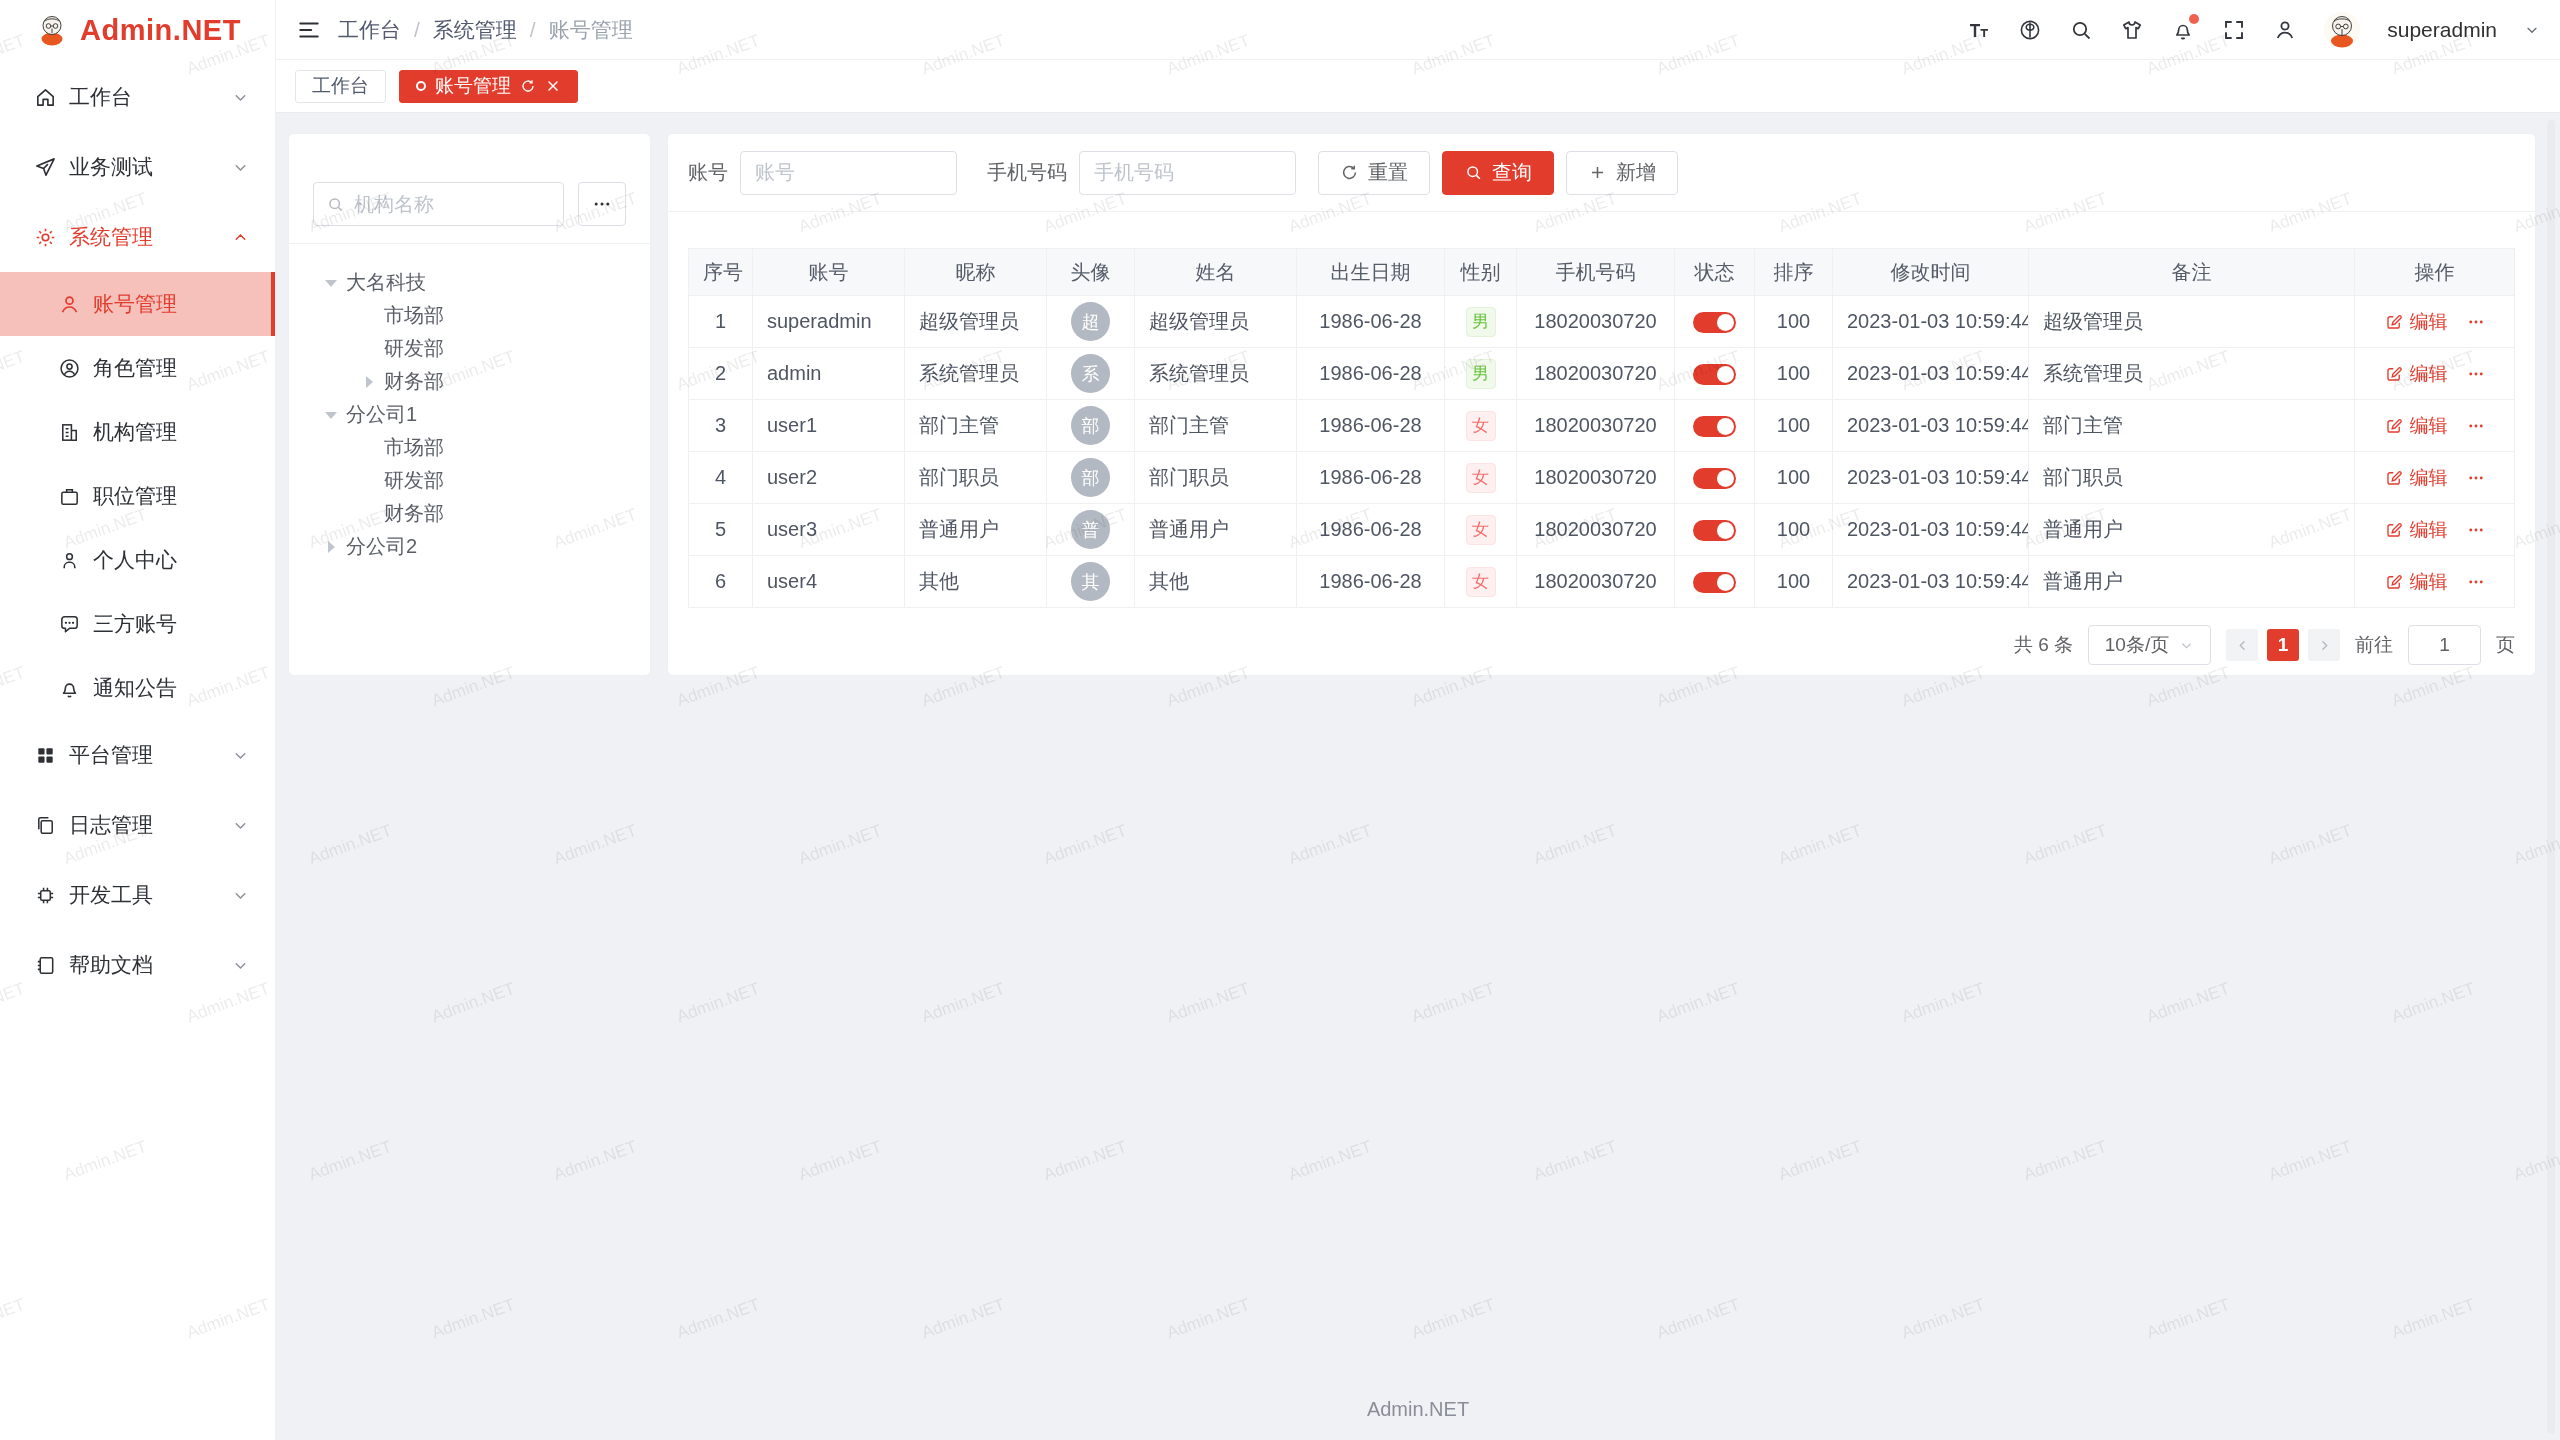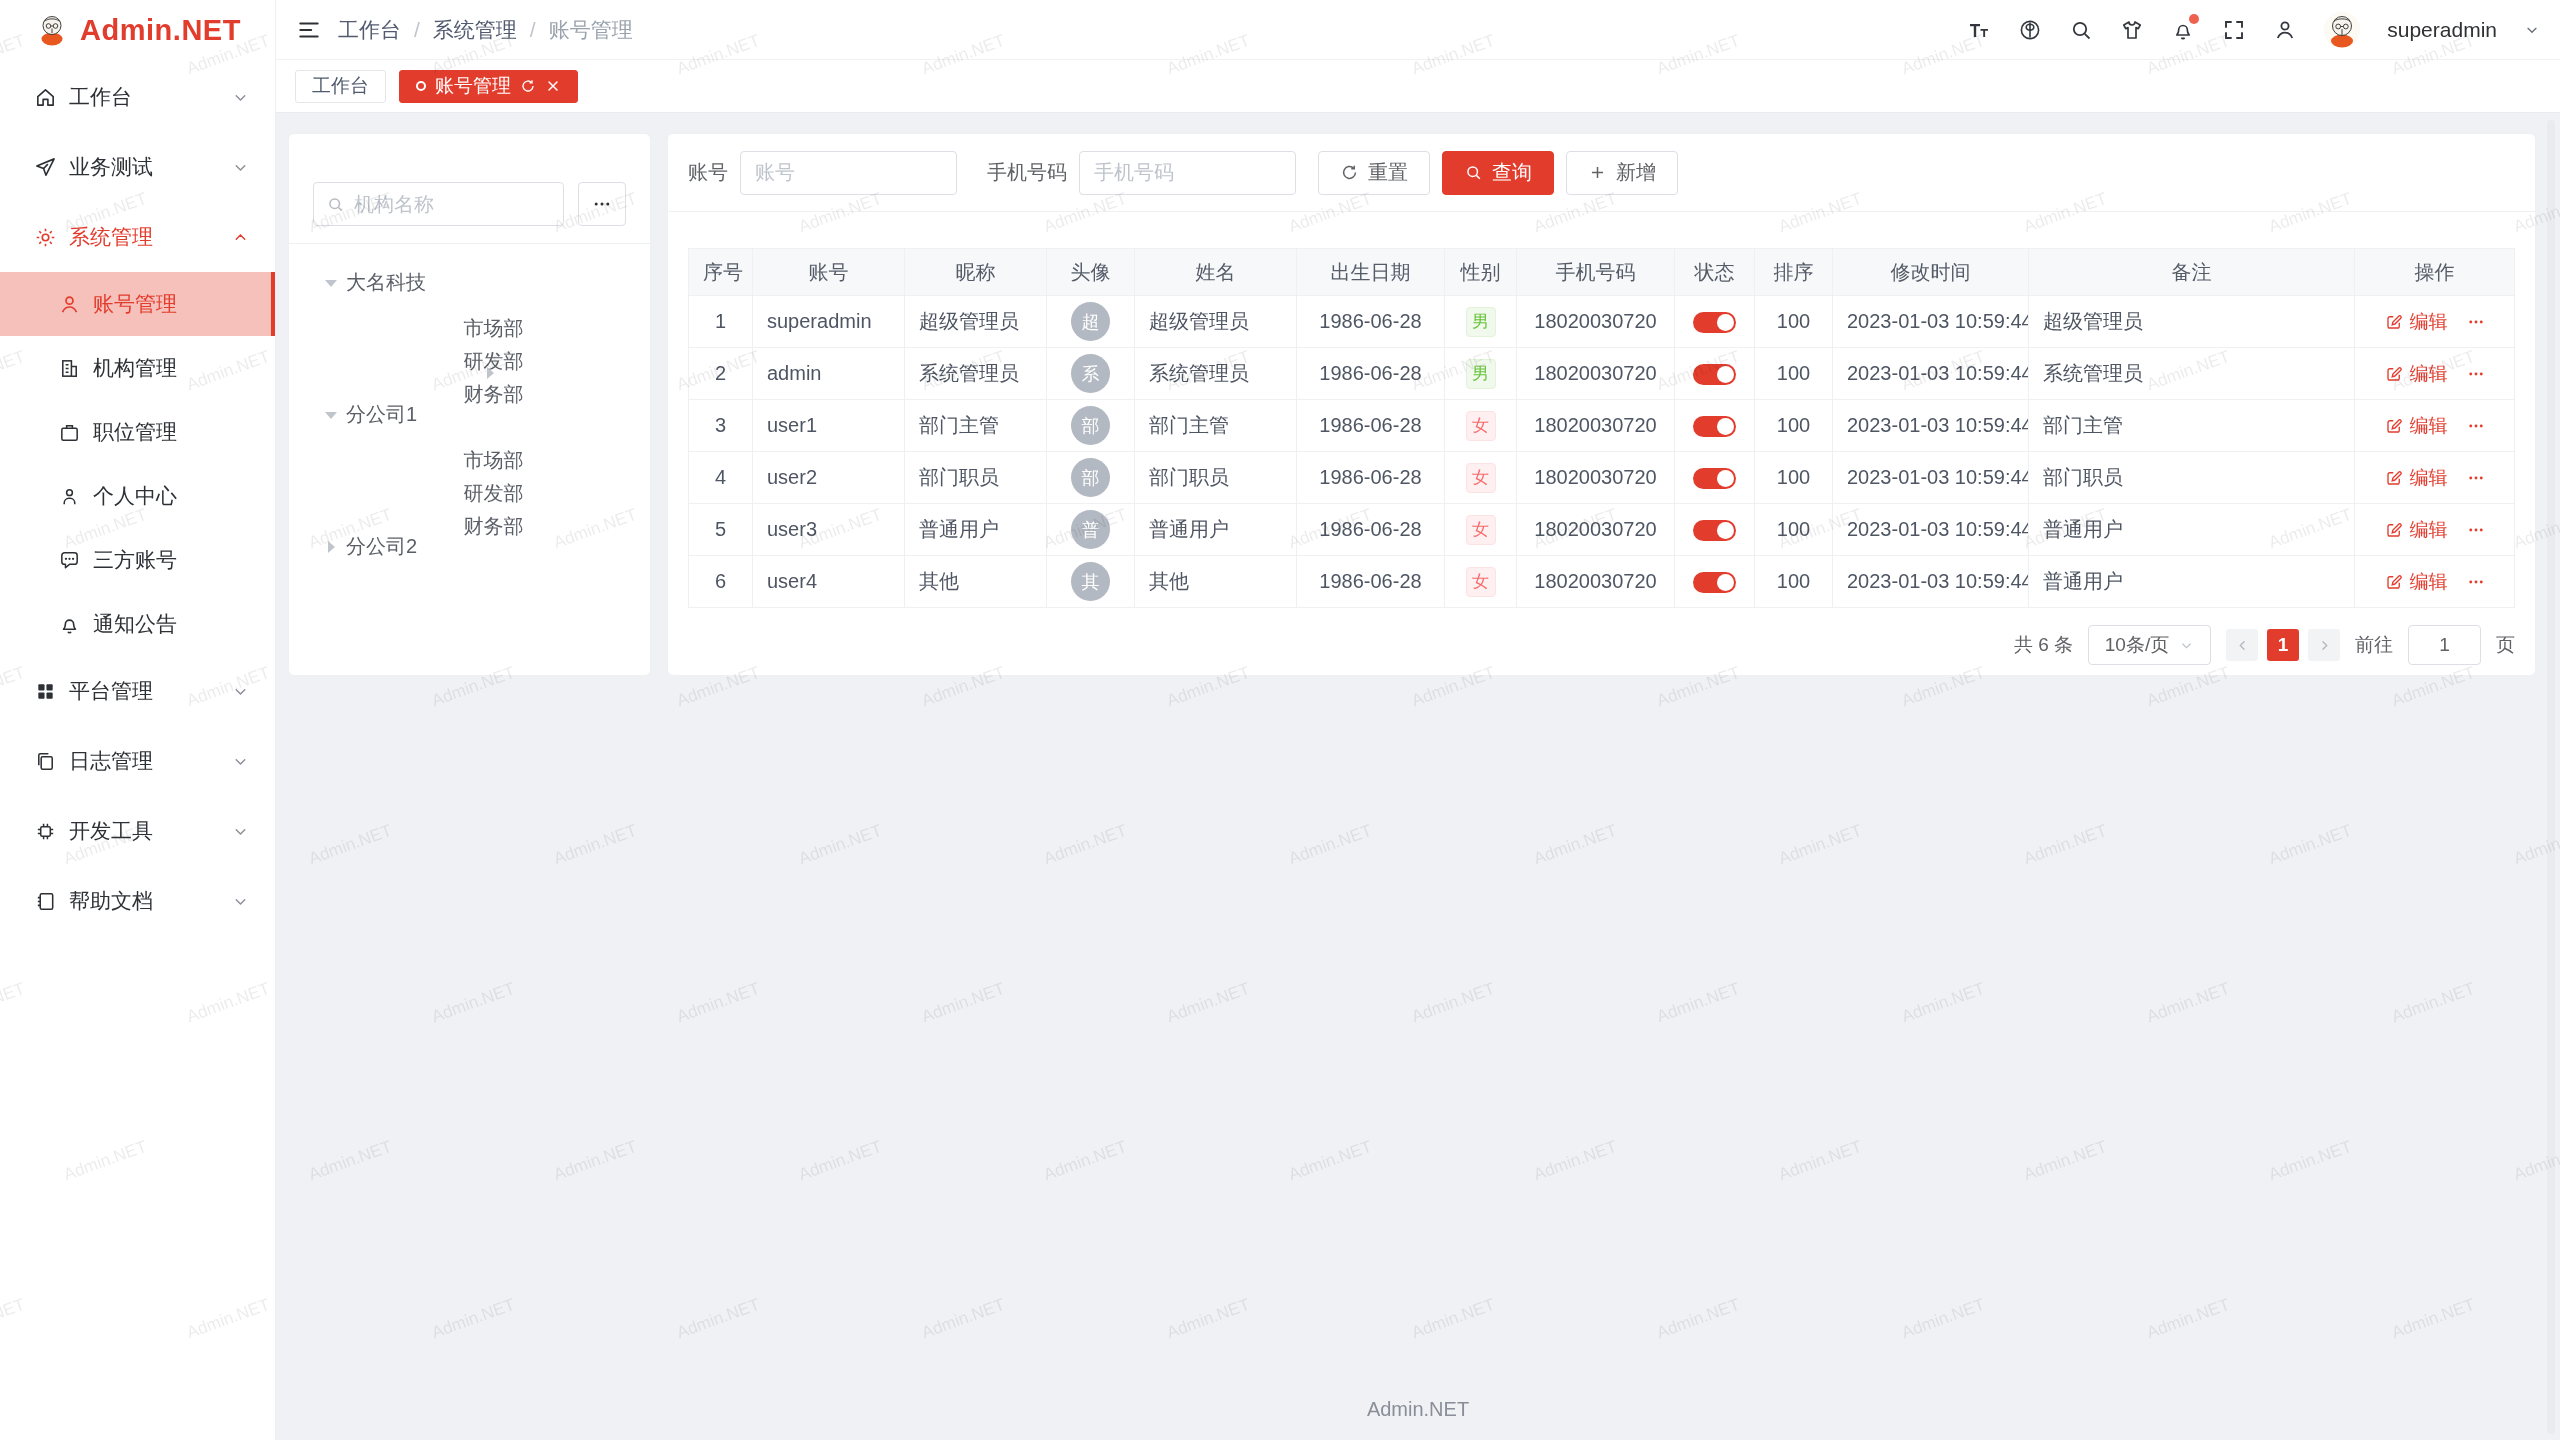--- a/index.html
+++ b/index.html
@@ -61,21 +61,21 @@
   .tsearch { flex:1; height:44px; border:1px solid #dcdfe6; border-radius:4px; display:flex; align-items:center; padding:0 12px; gap:9px; }
   .tsearch .svg-icon { width:19px; height:19px; color:#b6bac2; }
   .tsearch input { border:none; outline:none; width:100%; font-size:20px; color:#606266; font-family:inherit; }
   .tsearch input::placeholder { color:#bfc4cc; }
   .more-btn { width:48px; height:44px; border:1px solid #dcdfe6; border-radius:4px; display:flex; align-items:center; justify-content:center; color:#303133; cursor:pointer; background:#fff; }
   .more-btn .svg-icon { width:20px; height:20px; }
   .tree-divider { border-bottom:1px solid #eef0f2; margin:17px -24px 0; }
   .org-tree { margin-top:22px; }
   .tree-node { height:33px; display:flex; align-items:center; font-size:20px; color:#5a5e66; cursor:pointer; }
   .tree-node.lvl0 { padding-left:10px;text-align:center; }
-  .tree-node.lvl1 { padding-left:48px;flex-direction:column; }
+  .tree-node.lvl1 { padding-left:48px; }
   .tree-caret { width:16px; height:16px; margin-right:7px; position:relative; flex:none; }
   .tree-caret.expanded::before { content:''; position:absolute; left:2px; top:5px; border-left:6px solid transparent; border-right:6px solid transparent; border-top:7px solid #c0c4cc; }
   .tree-caret.collapsed::before { content:''; position:absolute; left:5px; top:2px; border-top:6px solid transparent; border-bottom:6px solid transparent; border-left:7px solid #c0c4cc; }
 
   
   .table-card { flex:1; padding:0 20px; }
   .filter-row { height:78px; display:flex; align-items:center; border-bottom:1px solid #eef0f2; margin:0 -20px; padding:0 20px; }
   .f-label { font-size:20px; color:#606266; margin-right:12px; }
   .f-input { width:217px; height:44px; border:1px solid #dcdfe6; border-radius:4px; padding:0 14px; font-size:20px; color:#606266; outline:none; font-family:inherit; }
   .f-input::placeholder { color:#bfc4cc; }
@@ -175,20 +175,30 @@
         </span>
       </div>
       <div class="menu-item sub active">
         <span class="svg-icon mi-icon">
           <svg viewBox="0 0 24 24" fill="none" stroke="currentColor" stroke-width="1.8">
             <circle cx="12" cy="8" r="3.6"></circle>
             <path d="M4.8 20c1.4-3.6 4-5.4 7.2-5.4s5.8 1.8 7.2 5.4"></path>
           </svg>
         </span>
         <span class="mi-label">账号管理</span>
+      </div>
+      <div class="menu-item sub">
+        <span class="svg-icon mi-icon">
+          <svg viewBox="0 0 24 24" fill="none" stroke="currentColor" stroke-width="1.6">
+            <circle cx="12" cy="12" r="8.8"></circle>
+            <circle cx="12" cy="10" r="2.7"></circle>
+            <path d="M6.6 18.7c1.2-2.5 3.1-3.8 5.4-3.8s4.2 1.3 5.4 3.8"></path>
+          </svg>
+        </span>
+        <span class="mi-label">角色管理</span>
       </div>
       <div class="menu-item sub">
         <span class="svg-icon mi-icon">
           <svg viewBox="0 0 24 24" fill="none" stroke="currentColor" stroke-width="1.6">
             <rect x="5" y="4" width="9" height="16"></rect>
             <path d="M14 10h5v10H14 M8 8h3 M8 12h3 M8 16h3"></path>
           </svg>
         </span>
         <span class="mi-label">机构管理</span>
       </div>

